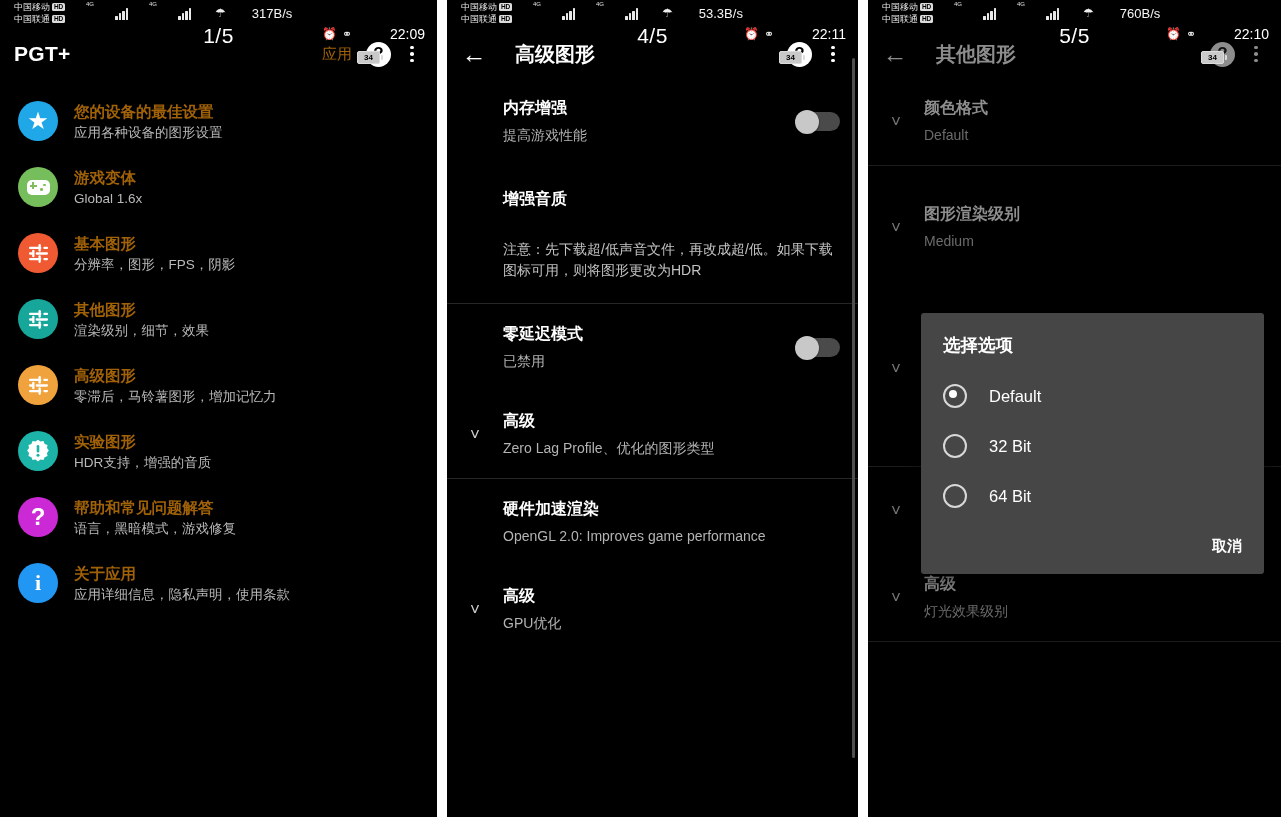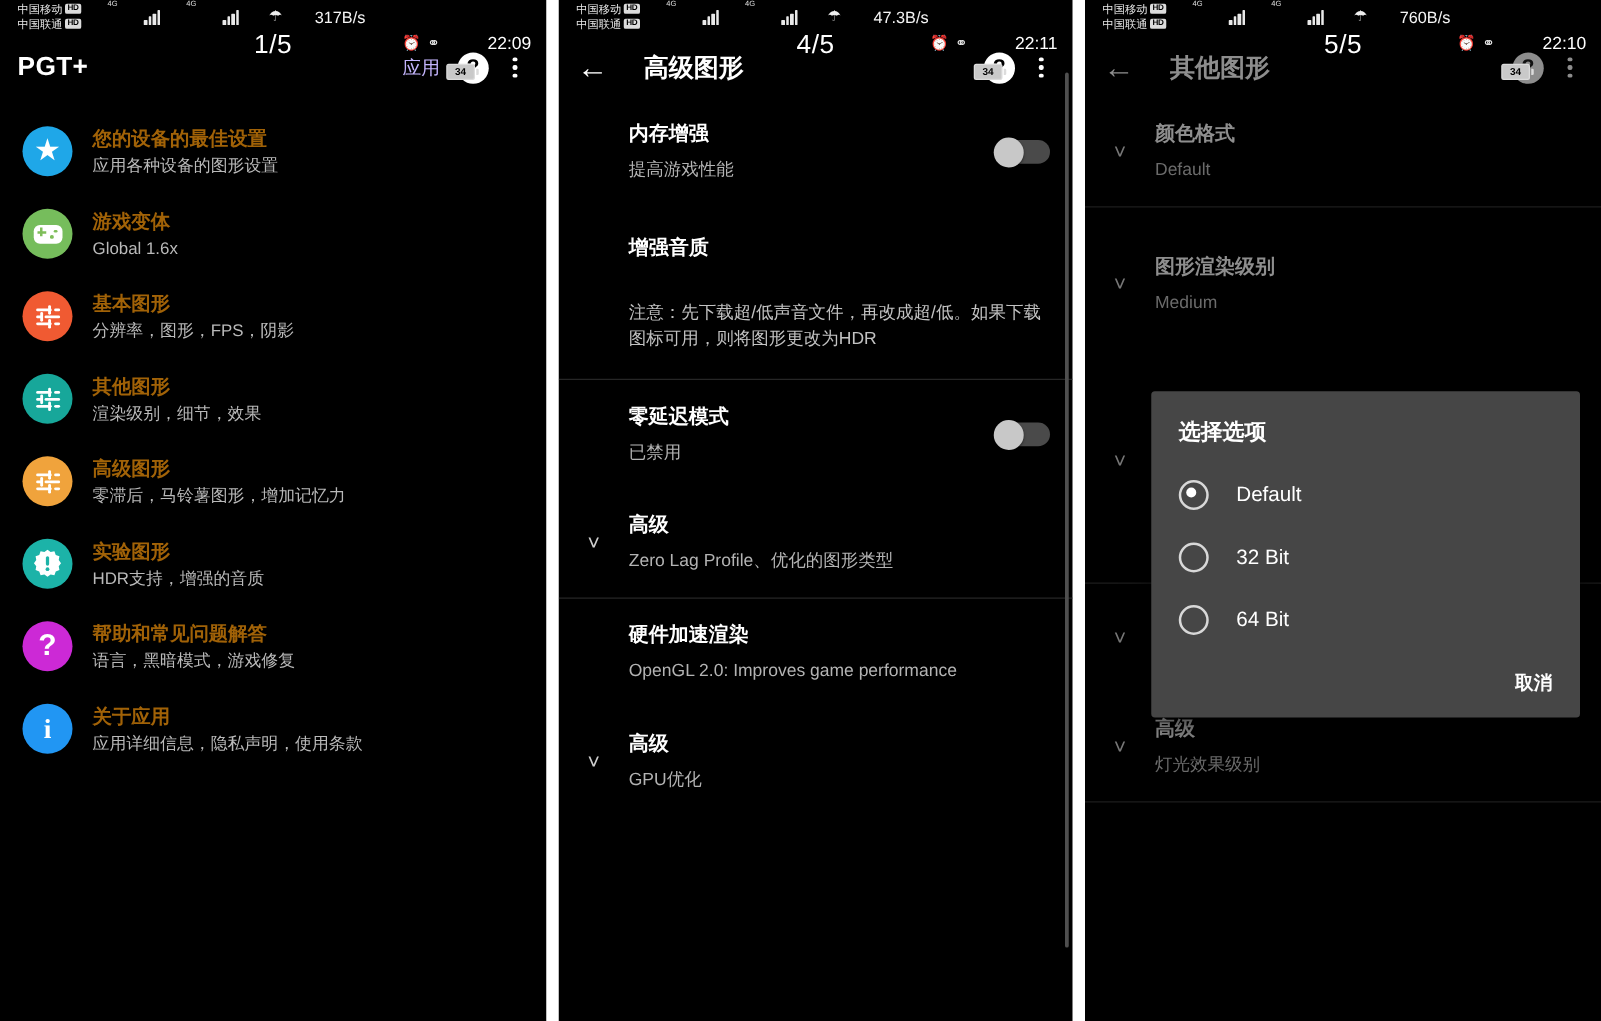--- a/index.html
+++ b/index.html
@@ -40,21 +40,21 @@
   .pagecount{position:absolute;top:24px;left:0;right:0;text-align:center;color:#ffffff;
     font-size:21px;letter-spacing:.5px;z-index:30;pointer-events:none;}
 
   
   .appbar{height:48px;display:flex;align-items:center;padding:0 14px;gap:10px;}
   .appbar .brand{font-size:21px;font-weight:bold;color:#fff;letter-spacing:.3px;}
   .appbar .title{font-size:20px;font-weight:bold;color:#fff;margin-left:18px;}
   .appbar .spacer{flex:1;}
   .back-ic{width:26px;height:26px;display:flex;align-items:center;justify-content:center;
     font-size:25px;color:#fff;line-height:1;}
-  .ab-text{font-size:15px;color:#c4b5fd;margin-right:4px;text-align:center;}
+  .ab-text{font-size:15px;color:#a16207;margin-right:4px;text-align:center;}
   .help-ic{width:25px;height:25px;border-radius:50%;background:#fff;color:#000;
     display:flex;align-items:center;justify-content:center;font-size:17px;font-weight:bold;}
   .kebab{width:22px;height:25px;display:flex;flex-direction:column;align-items:center;
     justify-content:center;gap:3px;}
   .kebab b{width:3.5px;height:3.5px;border-radius:50%;background:#fff;display:block;}
 
   
   .list{padding-top:10px;}
   .l-item{display:flex;align-items:center;gap:16px;padding:13px 14px 13px 18px;}
   .l-ic{width:40px;height:40px;min-width:40px;border-radius:50%;display:flex;
@@ -321,21 +321,21 @@
             <i></i>
           </span>
         <span class="gtag">4G</span>
         <span class="sig">
             <i></i>
             <i></i>
             <i></i>
             <i></i>
           </span>
         <span class="wifi-ic">☂</span>
-        <span class="netspeed">47.3B/s</span>
+        <span class="netspeed">53.3B/s</span>
       </div>
       <div class="sb-right">
         <span class="alarm-ic">⏰</span>
         <span class="dnd-ic">⚭</span>
         <span class="batt">
           <span class="batt-body">34</span>
             <span class="batt-cap"></span>
         </span>
         <span class="sb-time">22:11</span>
       </div>

